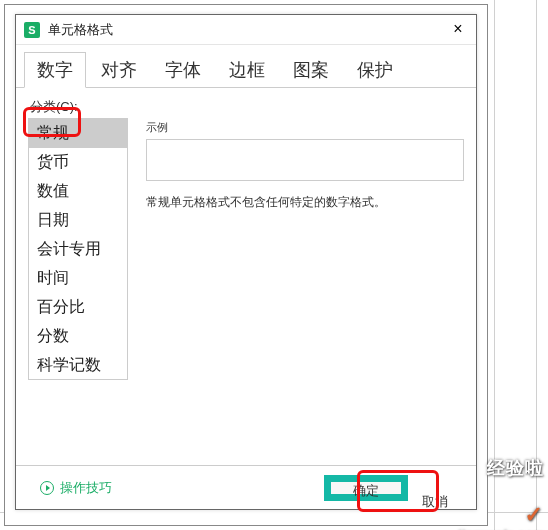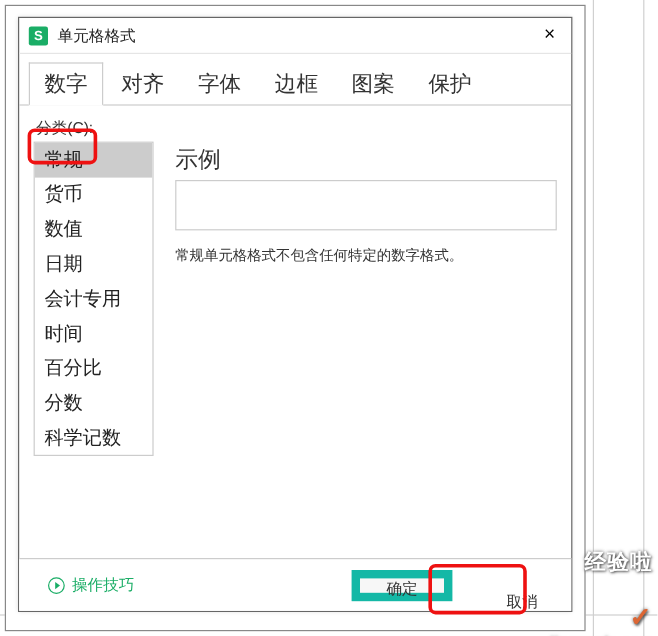--- a/index.html
+++ b/index.html
@@ -136,21 +136,21 @@
   }
   .highlight-2 {
     left: 341px; top: 455px;
     width: 82px; height: 42px;
   }
 
   .right-pane {
     flex: 1;
   }
   .example-label {
-    font-size: 19px;
+    font-size: 11px;
     color: #333;
     margin: 2px 0 4px 0;
   }
   .example-box {
     border: 1px solid #ccc;
     height: 42px;
     background: #fff;
   }
   .desc {
     font-size: 12px;
@@ -161,21 +161,20 @@
   
   .footer {
     position: absolute;
     left: 0; right: 0; bottom: 0;
     height: 44px;
     border-top: 1px solid #ccc;
     display: flex;
     align-items: center;
     padding: 0 24px;
     background: #fff;
-    gap: 31px;
   }
   .tips {
     display: flex;
     align-items: center;
     gap: 6px;
     color: #1aad66;
     font-size: 13px;
     cursor: pointer;
   }
   .play-icon {

